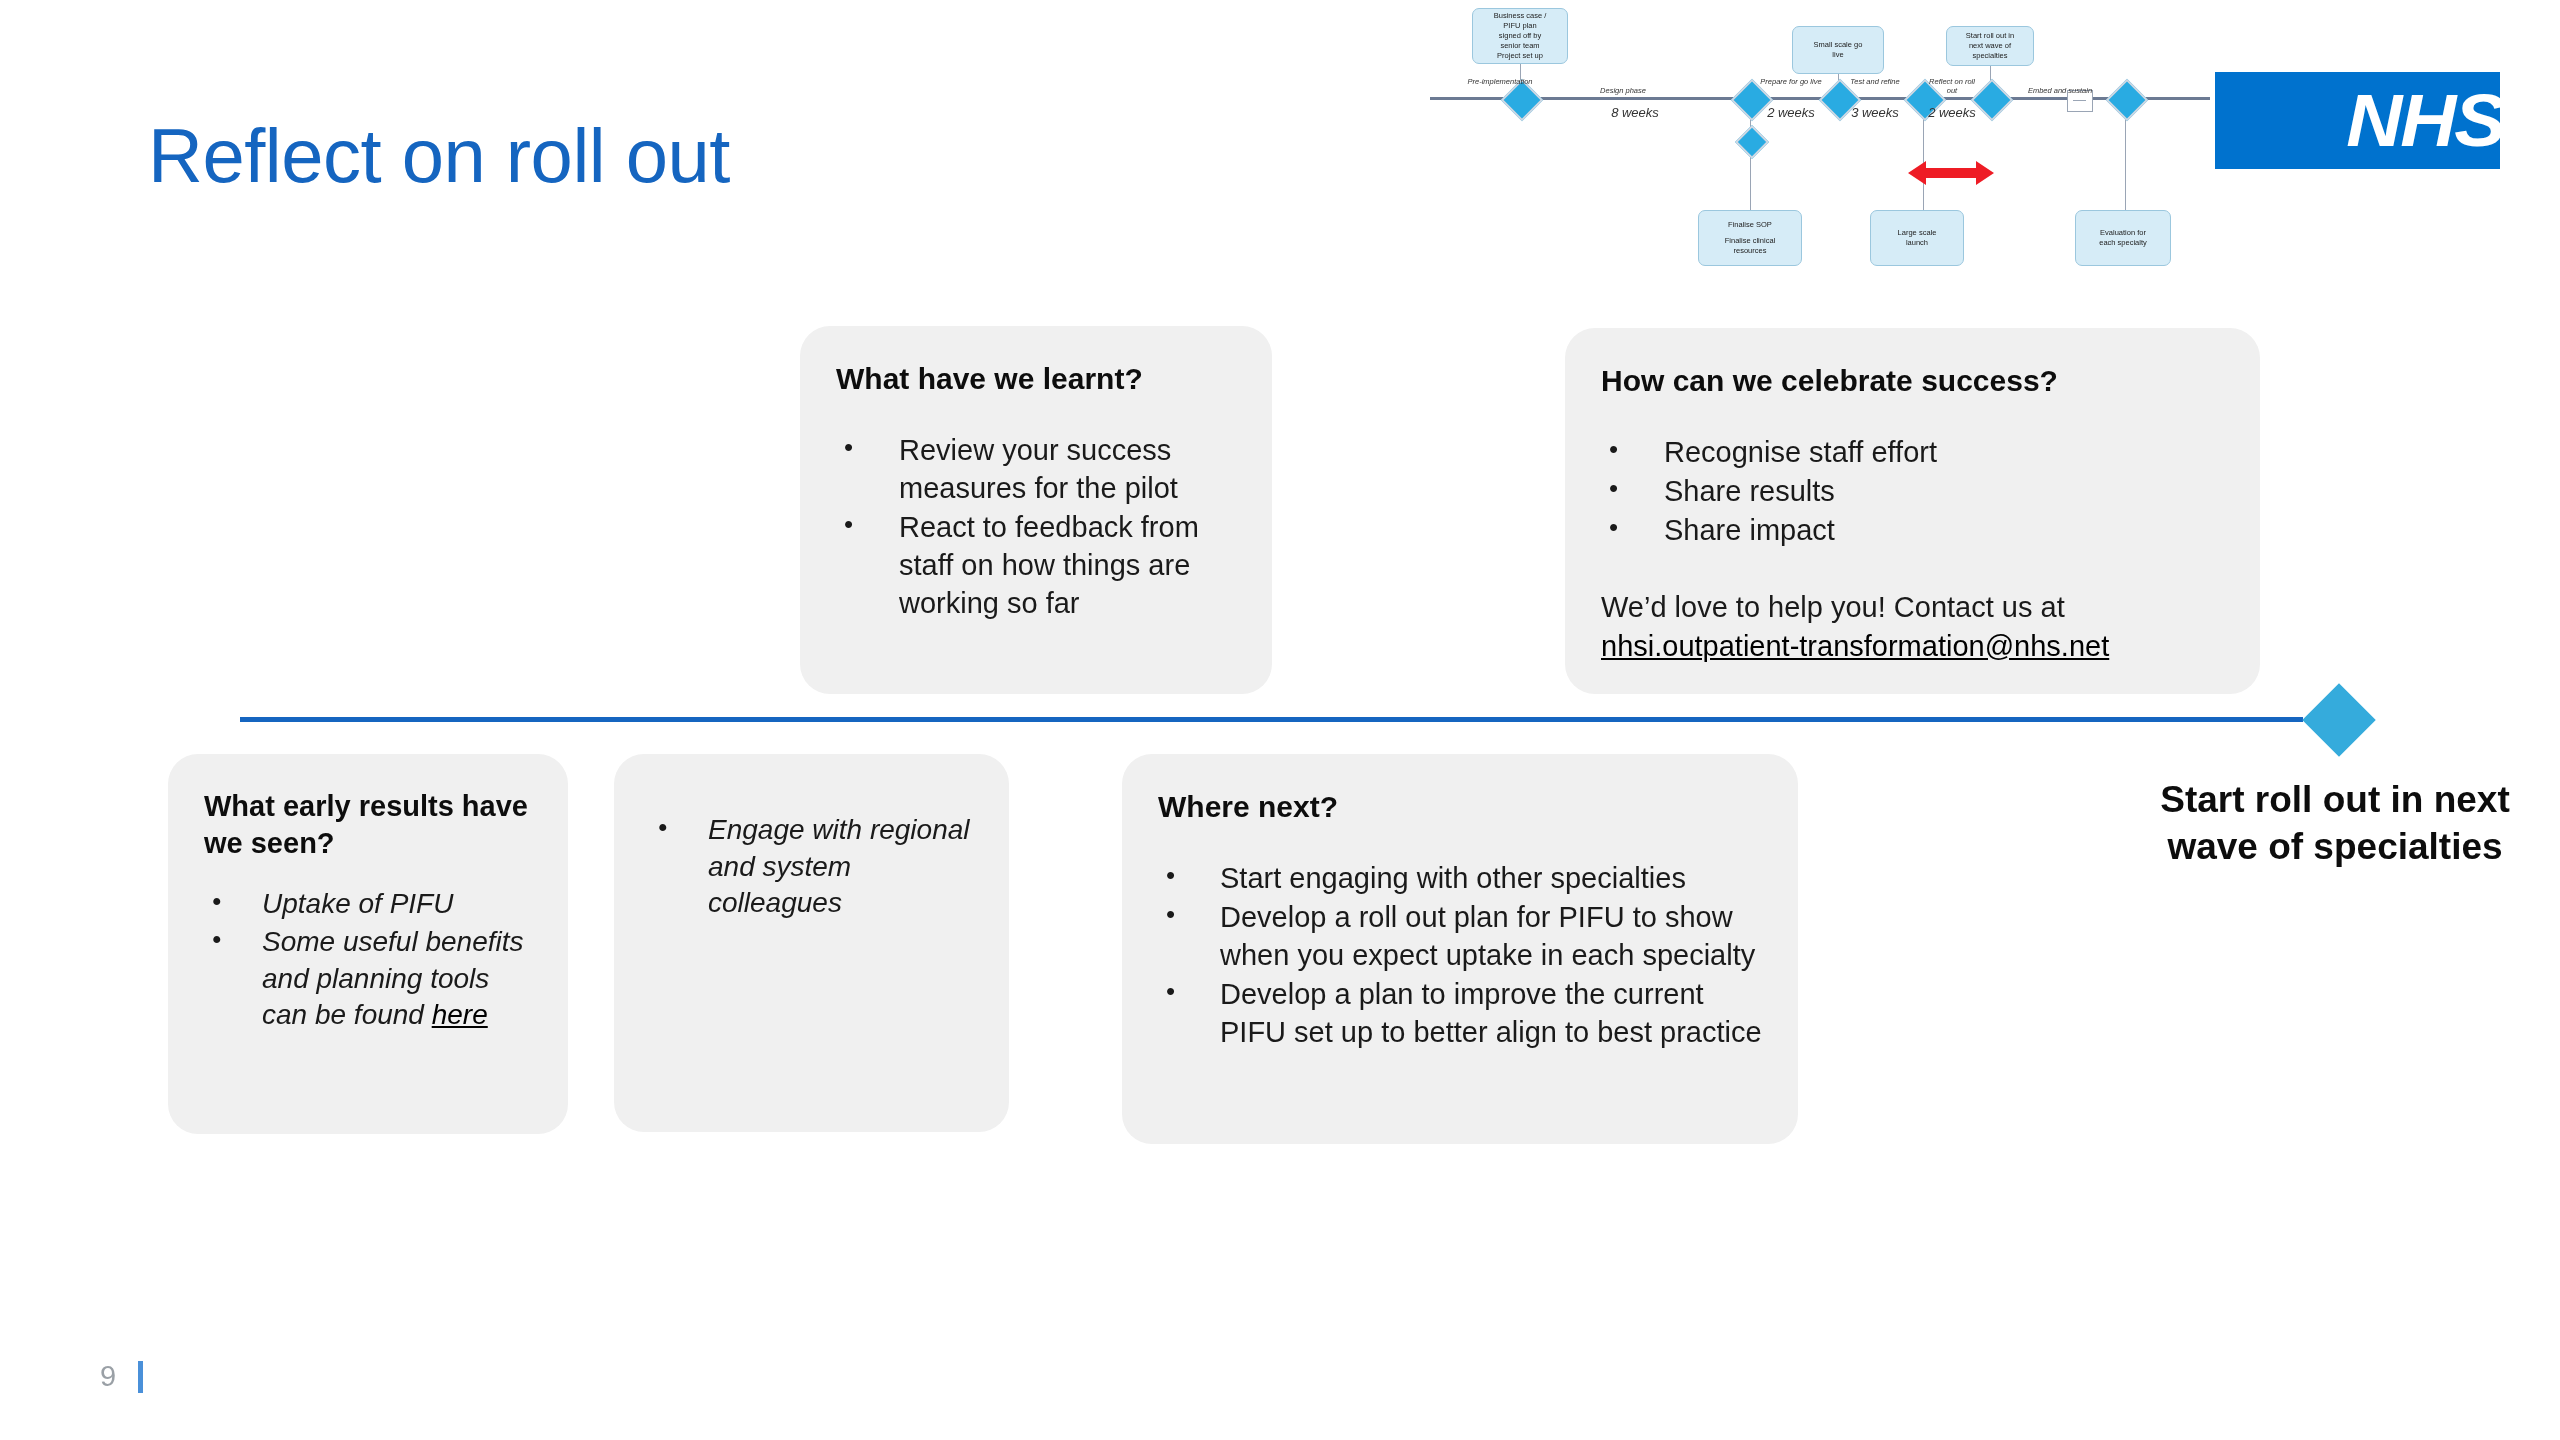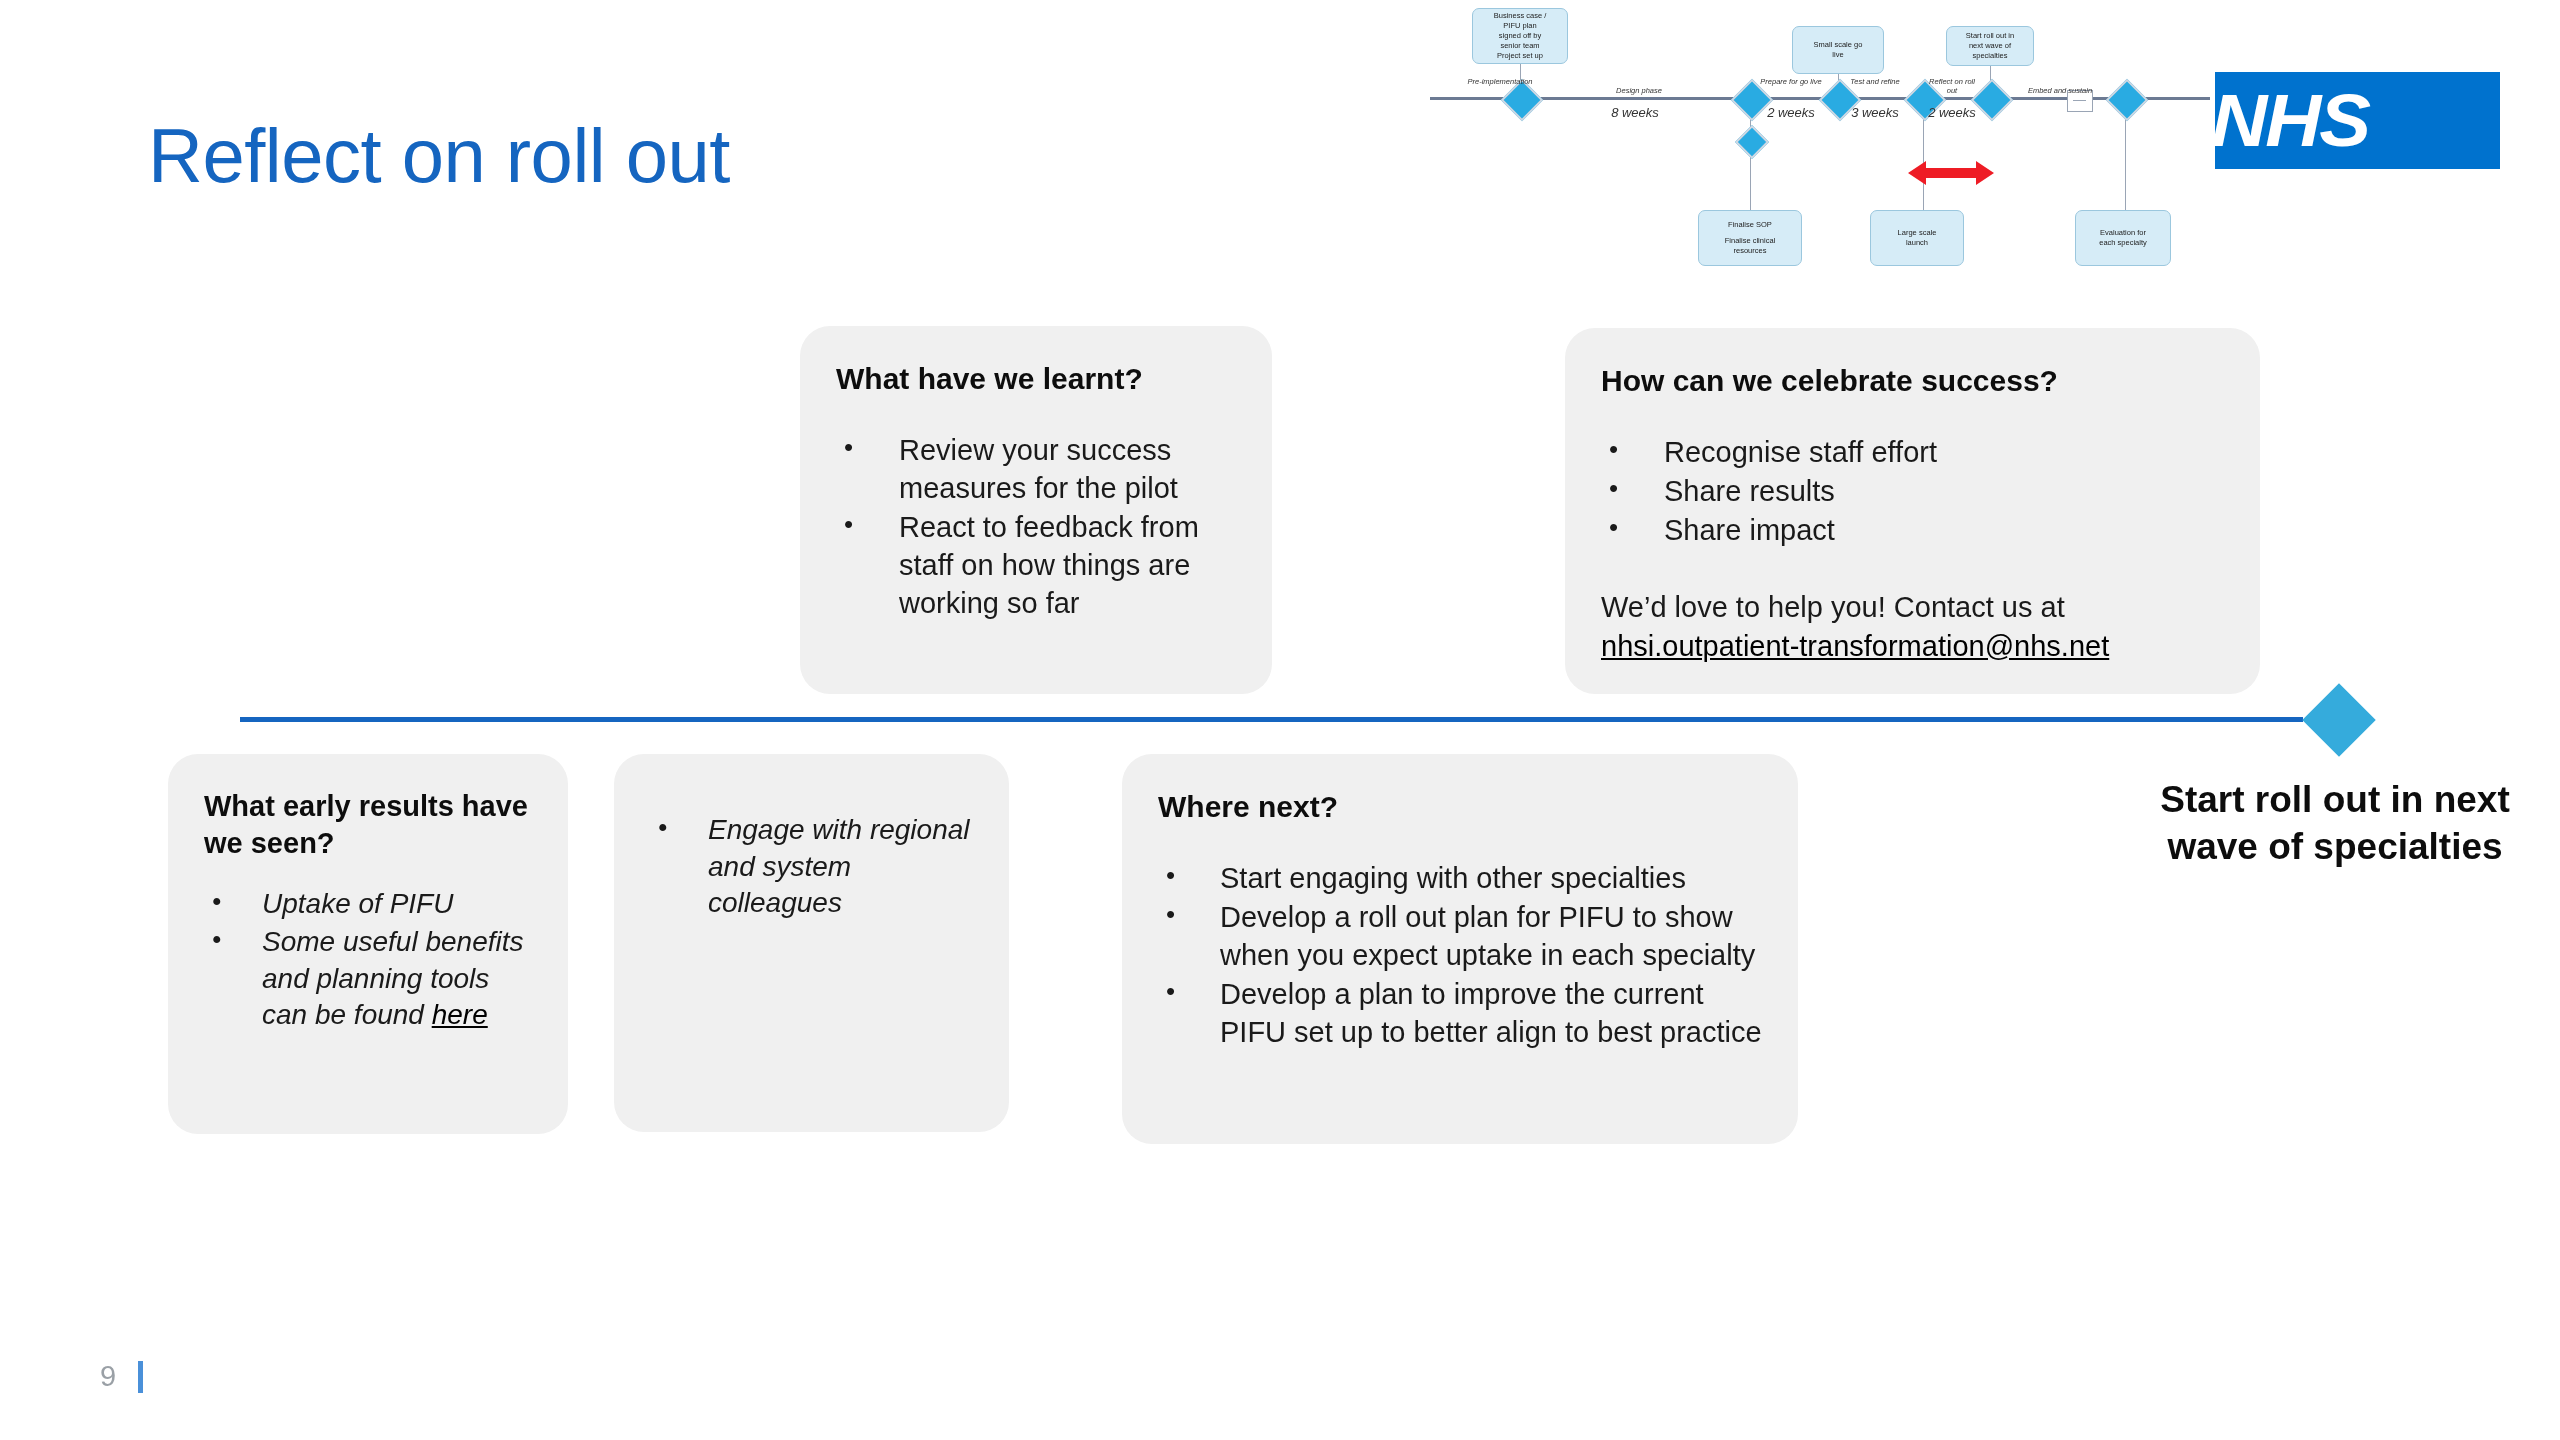--- a/index.html
+++ b/index.html
@@ -31,21 +31,21 @@
   
   #nhs-logo {
     position: absolute;
     left: 2215px;
     top: 72px;
     width: 285px;
     height: 97px;
     background: #0072CE;
     display: flex;
     align-items: center;
-    justify-content: flex-start;
+    justify-content: flex-end;
   }
   #nhs-logo .nhs-text {
     color: #ffffff;
     font-family: "Liberation Sans", sans-serif;
     font-weight: bold;
     font-style: italic;
     font-size: 74px;
     letter-spacing: -2px;
     line-height: 1;
     transform: scaleX(1.05);
@@ -271,21 +271,21 @@
   <div class="tl-diamond" style="left:395px; top:85px;"></div>
   <div class="tl-diamond" style="left:480px; top:85px;"></div>
   <div class="tl-diamond" style="left:547px; top:85px;"></div>
   <div class="tl-diamond" style="left:682px; top:85px;"></div>
 
   <div class="tl-node-square" style="left:637px; top:90px;"></div>
 
   <div class="tl-label" style="left:20px; top:77px; width:100px; white-space:normal;">
     <span>Pre-implementation</span>
   </div>
-  <div class="tl-label" style="left:154px; top:86px; width:110px;font-style:italic;">
+  <div class="tl-label" style="left:138px; top:86px; width:110px;font-style:italic;">
     <span>Design phase</span>
   </div>
   <div class="tl-dur" style="left:150px; top:105px; width:110px;">
     <span>8 weeks</span>
   </div>
   <div class="tl-label" style="left:328px; top:77px; width:66px; white-space:normal;">
     <span>Prepare for go live</span>
   </div>
   <div class="tl-dur" style="left:328px; top:105px; width:66px;">
     <span>2 weeks</span>

